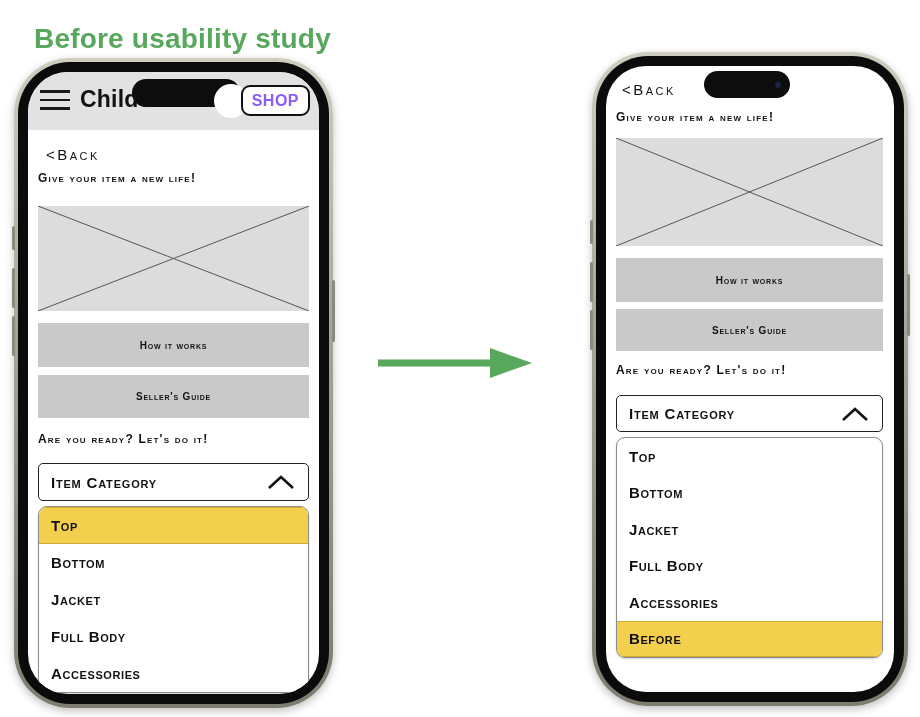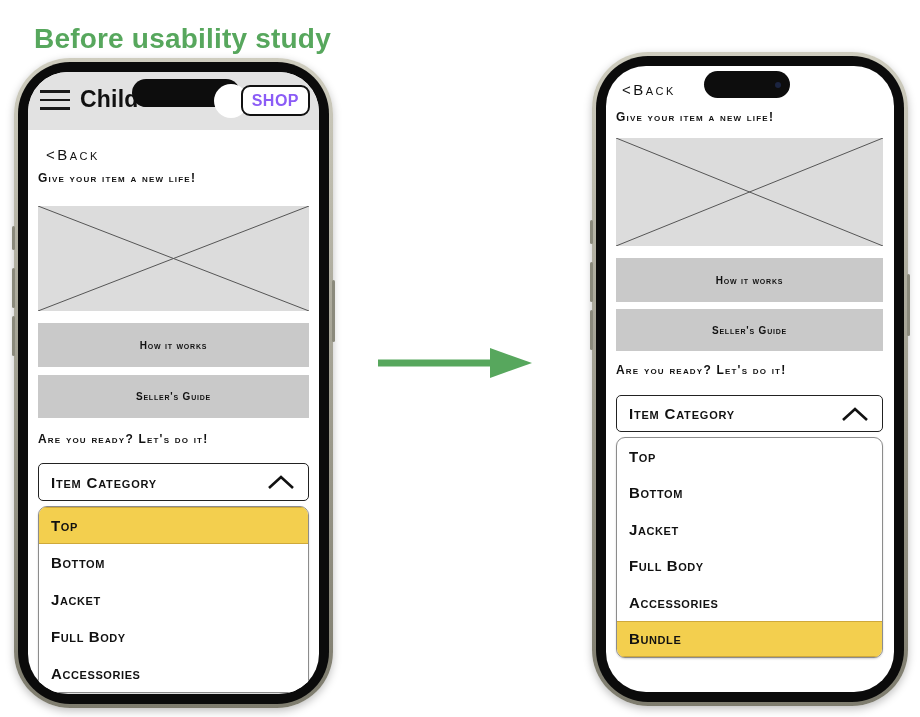--- a/index.html
+++ b/index.html
@@ -213,20 +213,20 @@
             </svg>
           </span>
         </div>
 
         <div class="option-list">
           <div class="option wf">Top</div>
           <div class="option wf">Bottom</div>
           <div class="option wf">Jacket</div>
           <div class="option wf">Full Body</div>
           <div class="option wf">Accessories</div>
-          <div class="option wf selected">Bundle</div>
+          <div class="option wf selected">Before</div>
         </div>
 
       </div>
     </div>
   </div>
 
 </div>
 
 </body></html>

